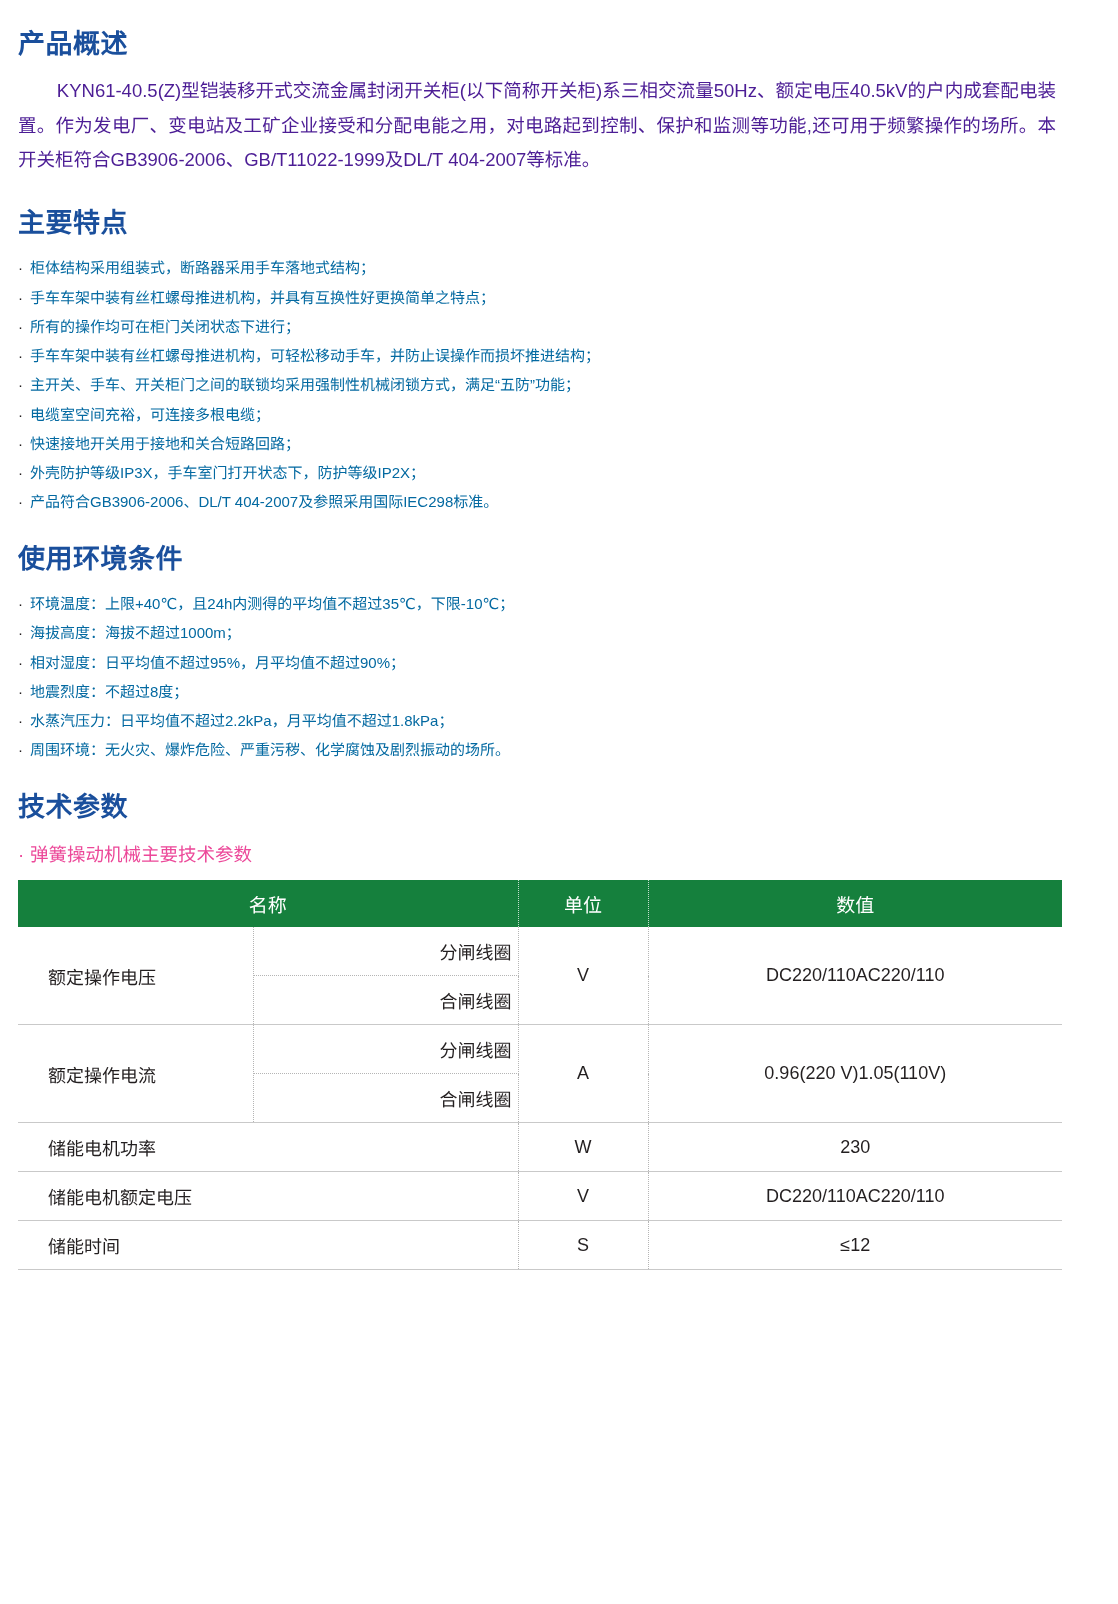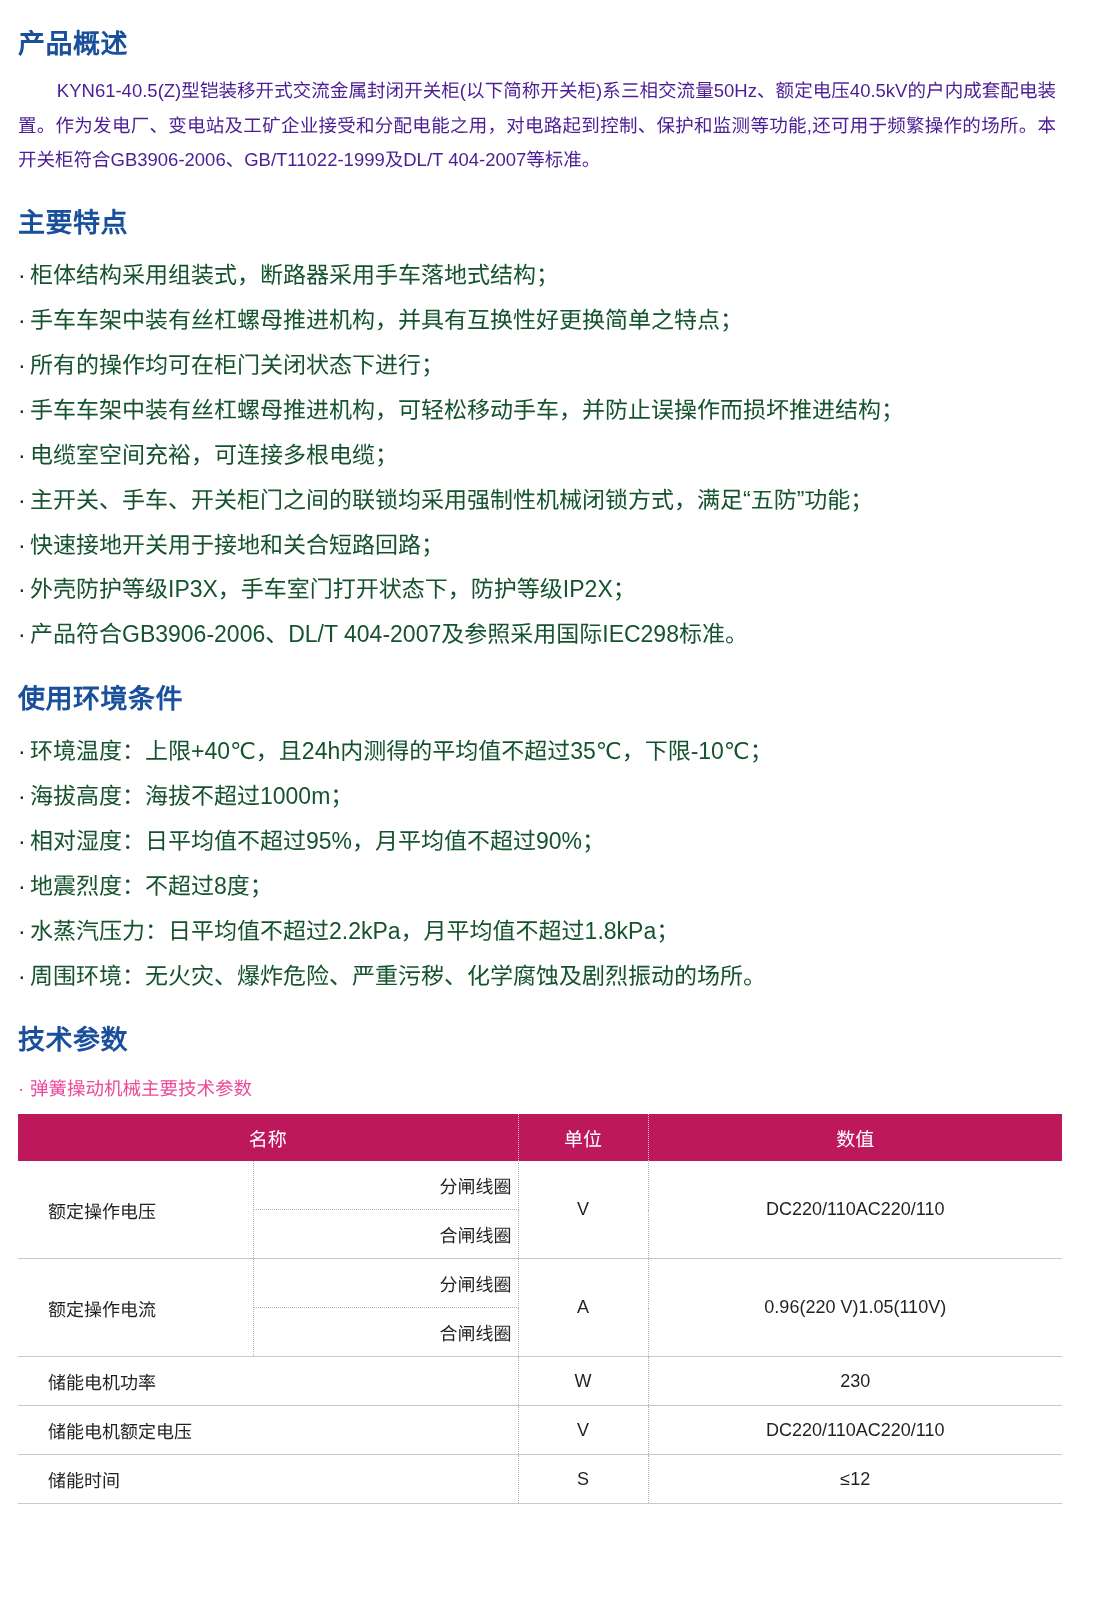--- a/index.html
+++ b/index.html
@@ -41,23 +41,23 @@
     text-align: justify;
     margin: 0;
     padding-right: 6px;
   }
   ul.bullets {
     list-style: none;
     margin: 0;
     padding: 0;
   }
   ul.bullets li {
-    font-size: 23px;
+    font-size: 15px;
     line-height: 1.95;
-    color: #14532d;
+    color: #0369a1;
     position: relative;
     padding-left: 12px;
   }
   ul.bullets li::before {
     content: "·";
     position: absolute;
     left: 0;
     top: 0;
     color: #231f20;
   }
@@ -79,21 +79,21 @@
     width: 100%;
     border-collapse: collapse;
     table-layout: fixed;
     font-size: 18px;
   }
   table.spec col.c-name { width: 235px; }
   table.spec col.c-sub  { width: 265px; }
   table.spec col.c-unit { width: 130px; }
   table.spec col.c-val  { width: auto; }
   table.spec thead th {
-    background: #be185d;
+    background: #15803d;
     color: #ffffff;
     font-weight: normal;
     font-size: 19px;
     padding: 10px 4px;
     text-align: center;
     border: none;
   }
   table.spec thead th.divider {
     border-right: 1px dotted rgba(255,255,255,0.75);
   }
@@ -139,22 +139,22 @@
     <p class="para">KYN61-40.5(Z)型铠装移开式交流金属封闭开关柜(以下简称开关柜)系三相交流量50Hz、额定电压40.5kV的户内成套配电装置。作为发电厂、变电站及工矿企业接受和分配电能之用，对电路起到控制、保护和监测等功能,还可用于频繁操作的场所。本开关柜符合GB3906-2006、GB/T11022-1999及DL/T 404-2007等标准。</p>
   </section>
 
   <section class="section features">
     <h2 class="section-title">主要特点</h2>
     <ul class="bullets">
       <li>柜体结构采用组装式，断路器采用手车落地式结构；</li>
       <li>手车车架中装有丝杠螺母推进机构，并具有互换性好更换简单之特点；</li>
       <li>所有的操作均可在柜门关闭状态下进行；</li>
       <li>手车车架中装有丝杠螺母推进机构，可轻松移动手车，并防止误操作而损坏推进结构；</li>
+      <li>主开关、手车、开关柜门之间的联锁均采用强制性机械闭锁方式，满足“五防”功能；</li>
       <li>电缆室空间充裕，可连接多根电缆；</li>
-      <li>主开关、手车、开关柜门之间的联锁均采用强制性机械闭锁方式，满足“五防”功能；</li>
       <li>快速接地开关用于接地和关合短路回路；</li>
       <li>外壳防护等级IP3X，手车室门打开状态下，防护等级IP2X；</li>
       <li>产品符合GB3906-2006、DL/T 404-2007及参照采用国际IEC298标准。</li>
     </ul>
   </section>
 
   <section class="section environment">
     <h2 class="section-title">使用环境条件</h2>
     <ul class="bullets">
       <li>环境温度：上限+40℃，且24h内测得的平均值不超过35℃，下限-10℃；</li>

